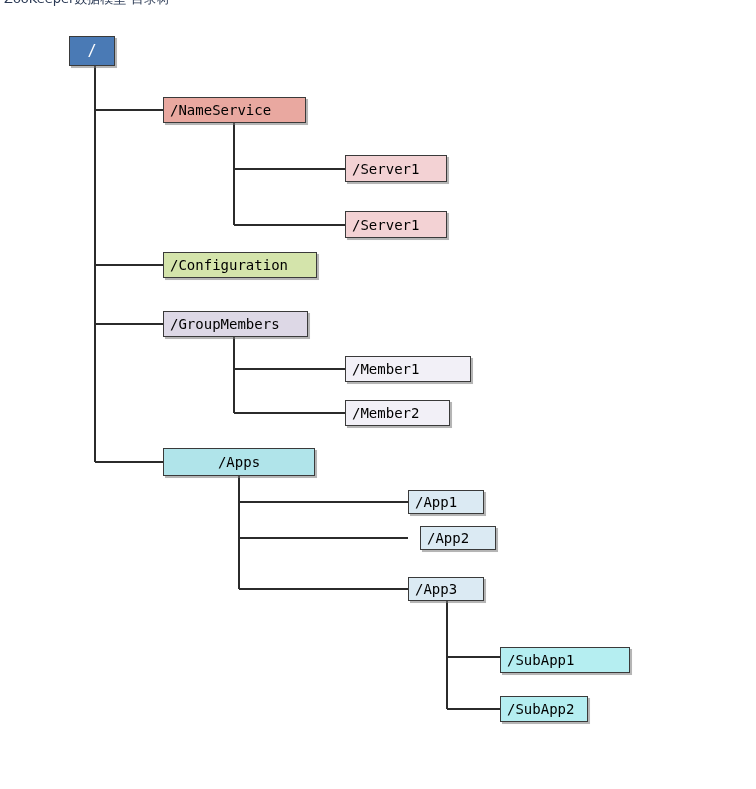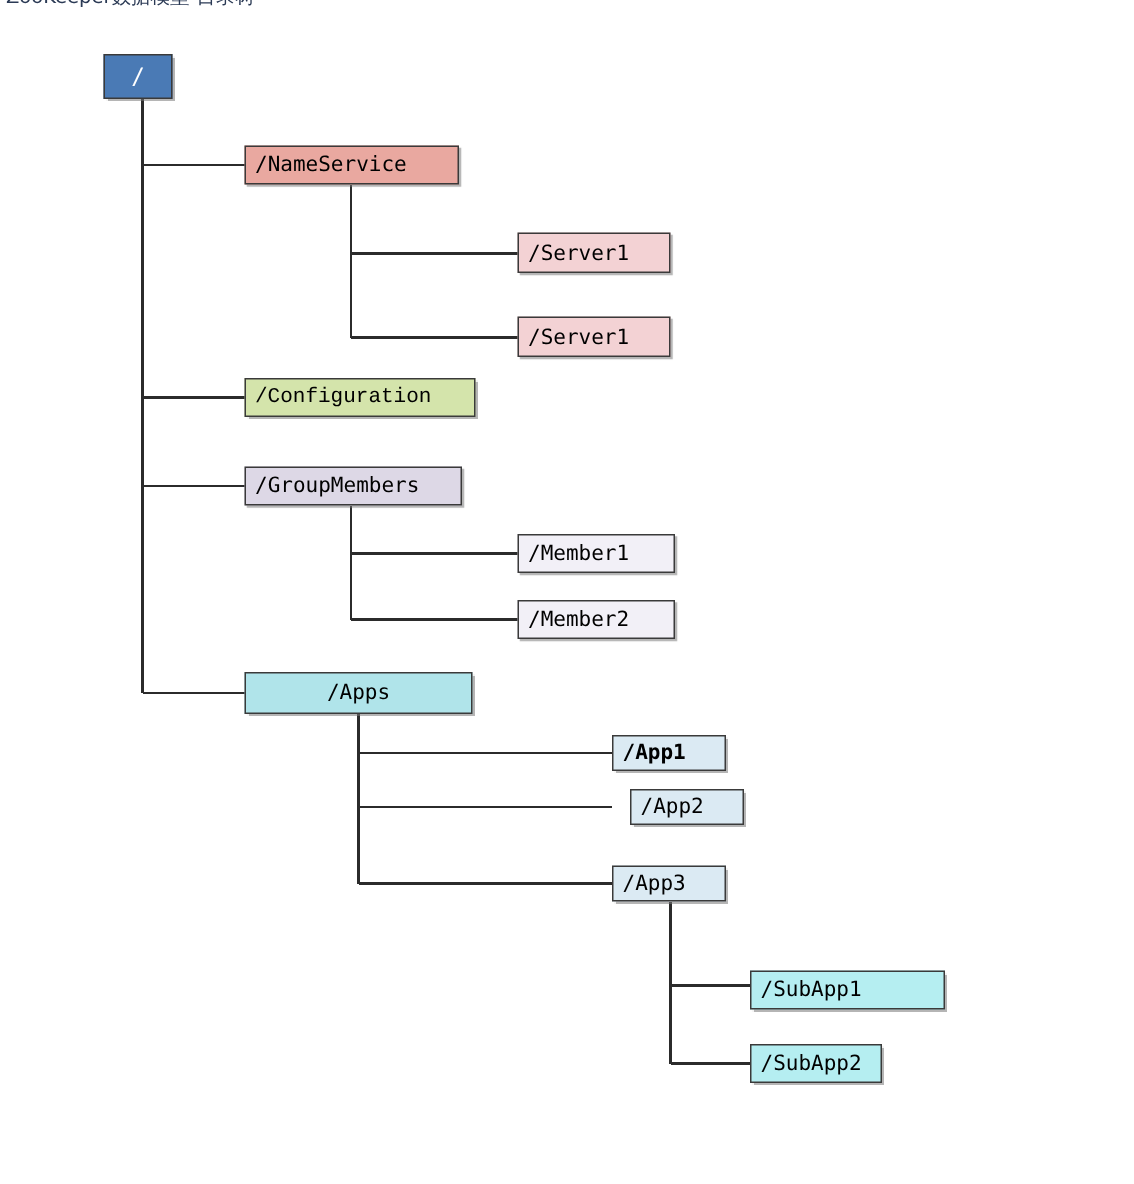--- a/index.html
+++ b/index.html
@@ -100,36 +100,36 @@
       </div>
       <div class="node align-left" style="left: 163px; top: 97px; width: 143px; height: 26px; background: rgb(233, 168, 160); border-color: rgb(58, 58, 58); color: rgb(0, 0, 0);">
         <span>/NameService</span>
       </div>
       <div class="node align-left" style="left: 345px; top: 155px; width: 102px; height: 27px; background: rgb(243, 210, 212); border-color: rgb(58, 58, 58); color: rgb(0, 0, 0);">
         <span>/Server1</span>
       </div>
       <div class="node align-left" style="left: 345px; top: 211px; width: 102px; height: 27px; background: rgb(243, 210, 212); border-color: rgb(58, 58, 58); color: rgb(0, 0, 0);">
         <span>/Server1</span>
       </div>
-      <div class="node align-left" style="left: 163px; top: 252px; width: 154px; height: 26px; background: rgb(212, 228, 171); border-color: rgb(58, 58, 58); color: rgb(0, 0, 0); font-family: Liberation Mono, monospace;">
+      <div class="node align-left" style="left: 163px; top: 252px; width: 154px; height: 26px; background: rgb(212, 228, 171); border-color: rgb(58, 58, 58); color: rgb(0, 0, 0);">
         <span>/Configuration</span>
       </div>
       <div class="node align-left" style="left: 163px; top: 311px; width: 145px; height: 26px; background: rgb(221, 216, 230); border-color: rgb(58, 58, 58); color: rgb(0, 0, 0);">
         <span>/GroupMembers</span>
       </div>
-      <div class="node align-left" style="left: 345px; top: 356px; width: 105px; height: 26px; background: rgb(242, 240, 247); border-color: rgb(58, 58, 58); color: rgb(0, 0, 0);">
+      <div class="node align-left" style="left: 345px; top: 356px; width: 126px; height: 26px; background: rgb(242, 240, 247); border-color: rgb(58, 58, 58); color: rgb(0, 0, 0);">
         <span>/Member1</span>
       </div>
       <div class="node align-left" style="left: 345px; top: 400px; width: 105px; height: 26px; background: rgb(242, 240, 247); border-color: rgb(58, 58, 58); color: rgb(0, 0, 0); text-align: center;">
         <span>/Member2</span>
       </div>
       <div class="node align-center" style="left: 163px; top: 448px; width: 152px; height: 28px; background: rgb(176, 228, 234); border-color: rgb(58, 58, 58); color: rgb(0, 0, 0);">
         <span>/Apps</span>
       </div>
-      <div class="node align-left" style="left: 408px; top: 490px; width: 76px; height: 24px; background: rgb(219, 234, 243); border-color: rgb(58, 58, 58); color: rgb(0, 0, 0); font-weight: bold;">
+      <div class="node align-left" style="left: 408px; top: 490px; width: 76px; height: 24px; background: rgb(219, 234, 243); border-color: rgb(58, 58, 58); color: rgb(0, 0, 0);">
         <span>/App1</span>
       </div>
       <div class="node align-left" style="left: 408px; top: 526px; width: 76px; height: 24px; background: rgb(219, 234, 243); border-color: rgb(58, 58, 58); color: rgb(0, 0, 0); margin-left: 12px;">
         <span>/App2</span>
       </div>
       <div class="node align-left" style="left: 408px; top: 577px; width: 76px; height: 24px; background: rgb(219, 234, 243); border-color: rgb(58, 58, 58); color: rgb(0, 0, 0);">
         <span>/App3</span>
       </div>
       <div class="node align-left" style="left: 500px; top: 647px; width: 130px; height: 26px; background: rgb(181, 238, 241); border-color: rgb(58, 58, 58); color: rgb(0, 0, 0);">
         <span>/SubApp1</span>

